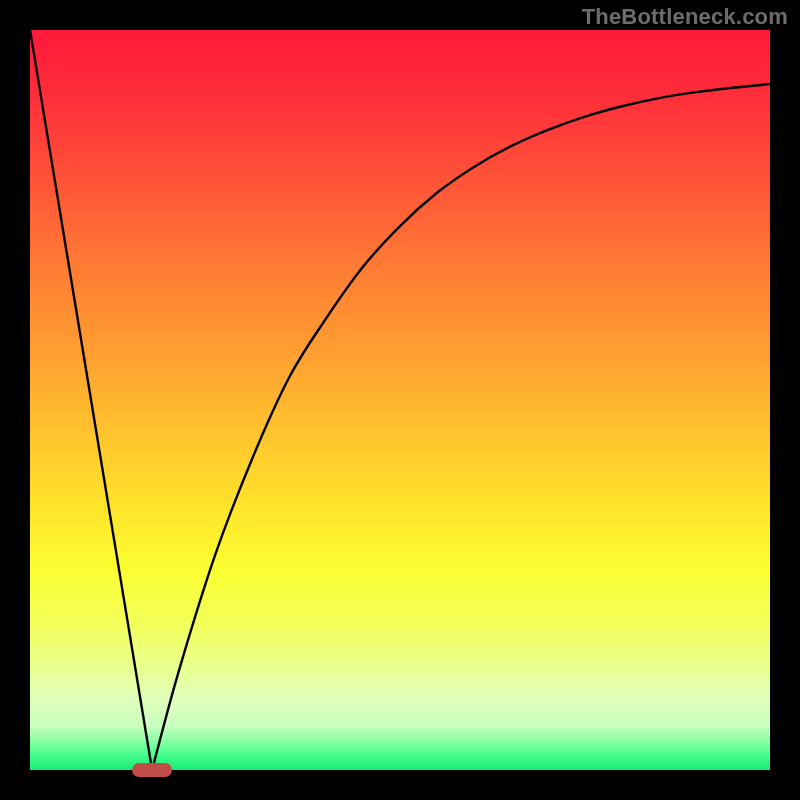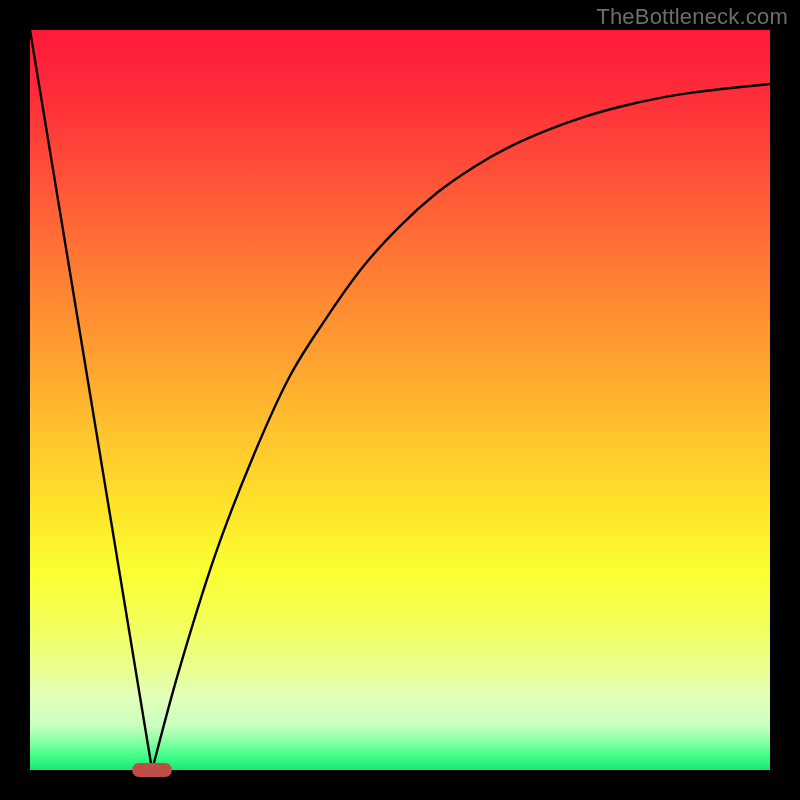--- a/index.html
+++ b/index.html
@@ -7,20 +7,21 @@
     padding: 0;
     width: 800px;
     height: 800px;
     background: #000000;
     overflow: hidden;
   }
   .container {
     position: relative;
     width: 800px;
     height: 800px;
+    font-weight: bold;
   }
   .plot-area {
     position: absolute;
     left: 30px;
     top: 30px;
     width: 740px;
     height: 740px;
   }
   .gradient-bg {
     position: absolute;

